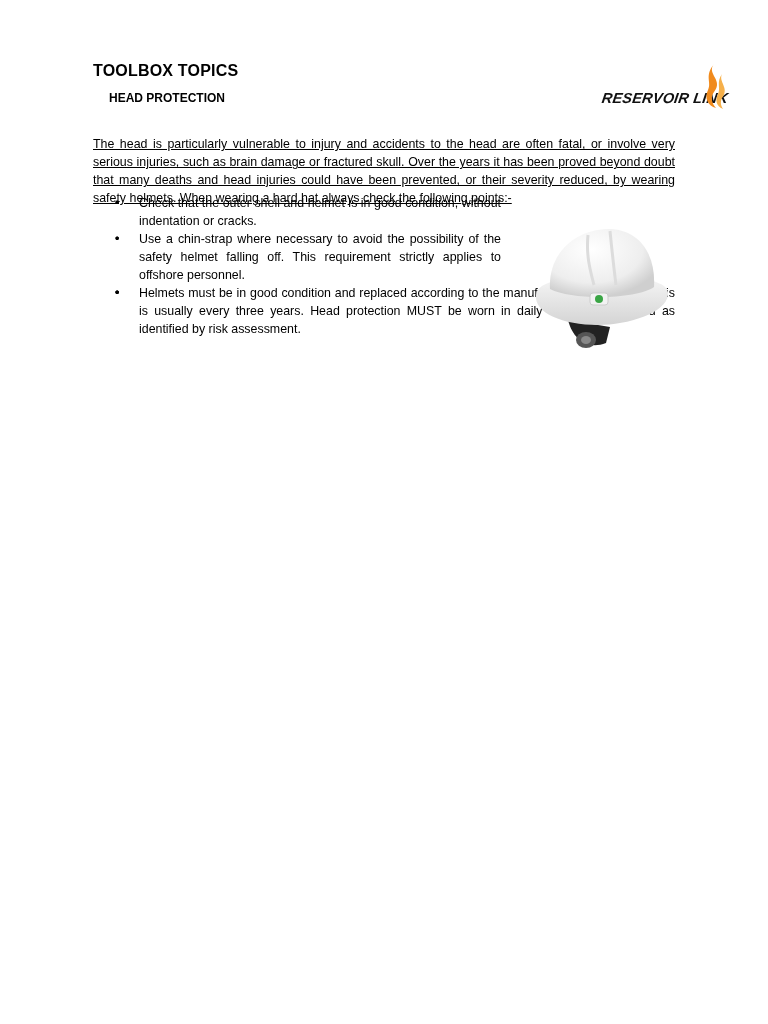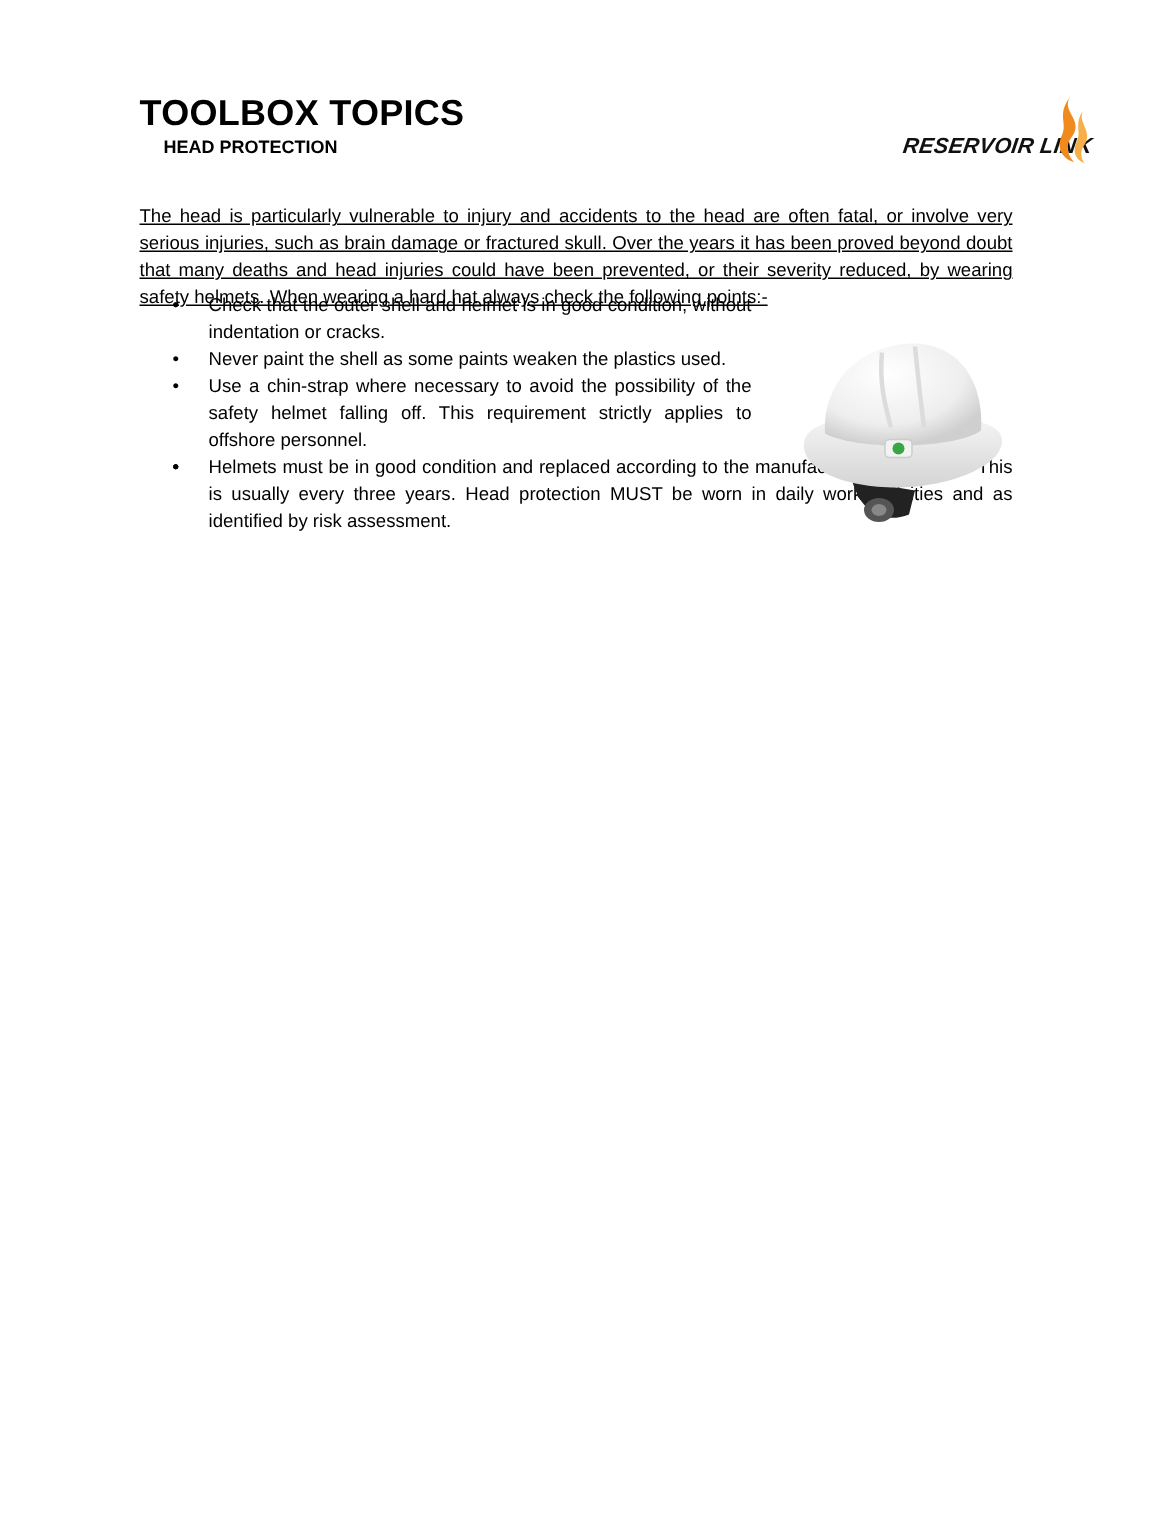--- a/index.html
+++ b/index.html
@@ -1,19 +1,19 @@
 <!DOCTYPE html>
 <html><head>
   <meta charset="utf-8">
   <style>
     html, body { margin: 0; padding: 0; background: #ffffff; }
     body { width: 768px; height: 1024px; position: relative; overflow: hidden;
            font-family: "Liberation Sans", sans-serif; color: #000; }
     .page { position: absolute; left: 0; top: 0; width: 768px; height: 1024px; background: #fff; }
-    .title { position: absolute; left: 93px; top: 62px; font-size: 24px; font-weight: bold; letter-spacing: 0.2px; }
+    .title { position: absolute; left: 93px; top: 62px; font-size: 16px; font-weight: bold; letter-spacing: 0.2px; }
     .subtitle { position: absolute; left: 93px; top: 91px; font-size: 12px; font-weight: bold; padding-left: 16px; }
     .logo { position: absolute; left: 600px; top: 62px; width: 130px; height: 48px; }
     .logo-text { position: absolute; left: 2px; top: 28px; font-size: 14.5px; font-weight: bold; font-style: italic;
                  letter-spacing: 0.2px; color: #111; transform: skewX(-8deg); white-space: nowrap; }
     .logo-flame { position: absolute; left: 102px; top: 0; width: 28px; height: 48px; }
     .intro { position: absolute; left: 93px; top: 123px; width: 582px; font-size: 12.4px; line-height: 18px;
              text-align: justify; text-decoration: underline; }
     .bullets { position: absolute; left: 93px; top: 194px; width: 582px; margin: 0; padding: 0; list-style: none;
                font-size: 12.4px; line-height: 18px; }
     .bullets li { position: relative; padding-left: 46px; text-align: justify; }
@@ -42,21 +42,20 @@
   <ul class="bullets">
     <li>
       <span class="dot">•</span>
     </li>
     <li class="narrow">
       <span class="dot">•</span>
       <span>Check that the outer shell and helmet is in good condition, without indentation or cracks.</span>
     </li>
     <li class="narrow">
       <span class="dot">•</span>
-      <span>Never paint the shell as some paints weaken the plastics used.</span>
     </li>
     <li class="narrow">
       <span class="dot">•</span>
       <span>Use a chin-strap where necessary to avoid the possibility of the safety helmet falling off. This requirement strictly applies to offshore personnel.</span>
     </li>
     <li class="narrow">
       <span class="dot">•</span>
     </li>
     <li>
       <span class="dot">•</span>

